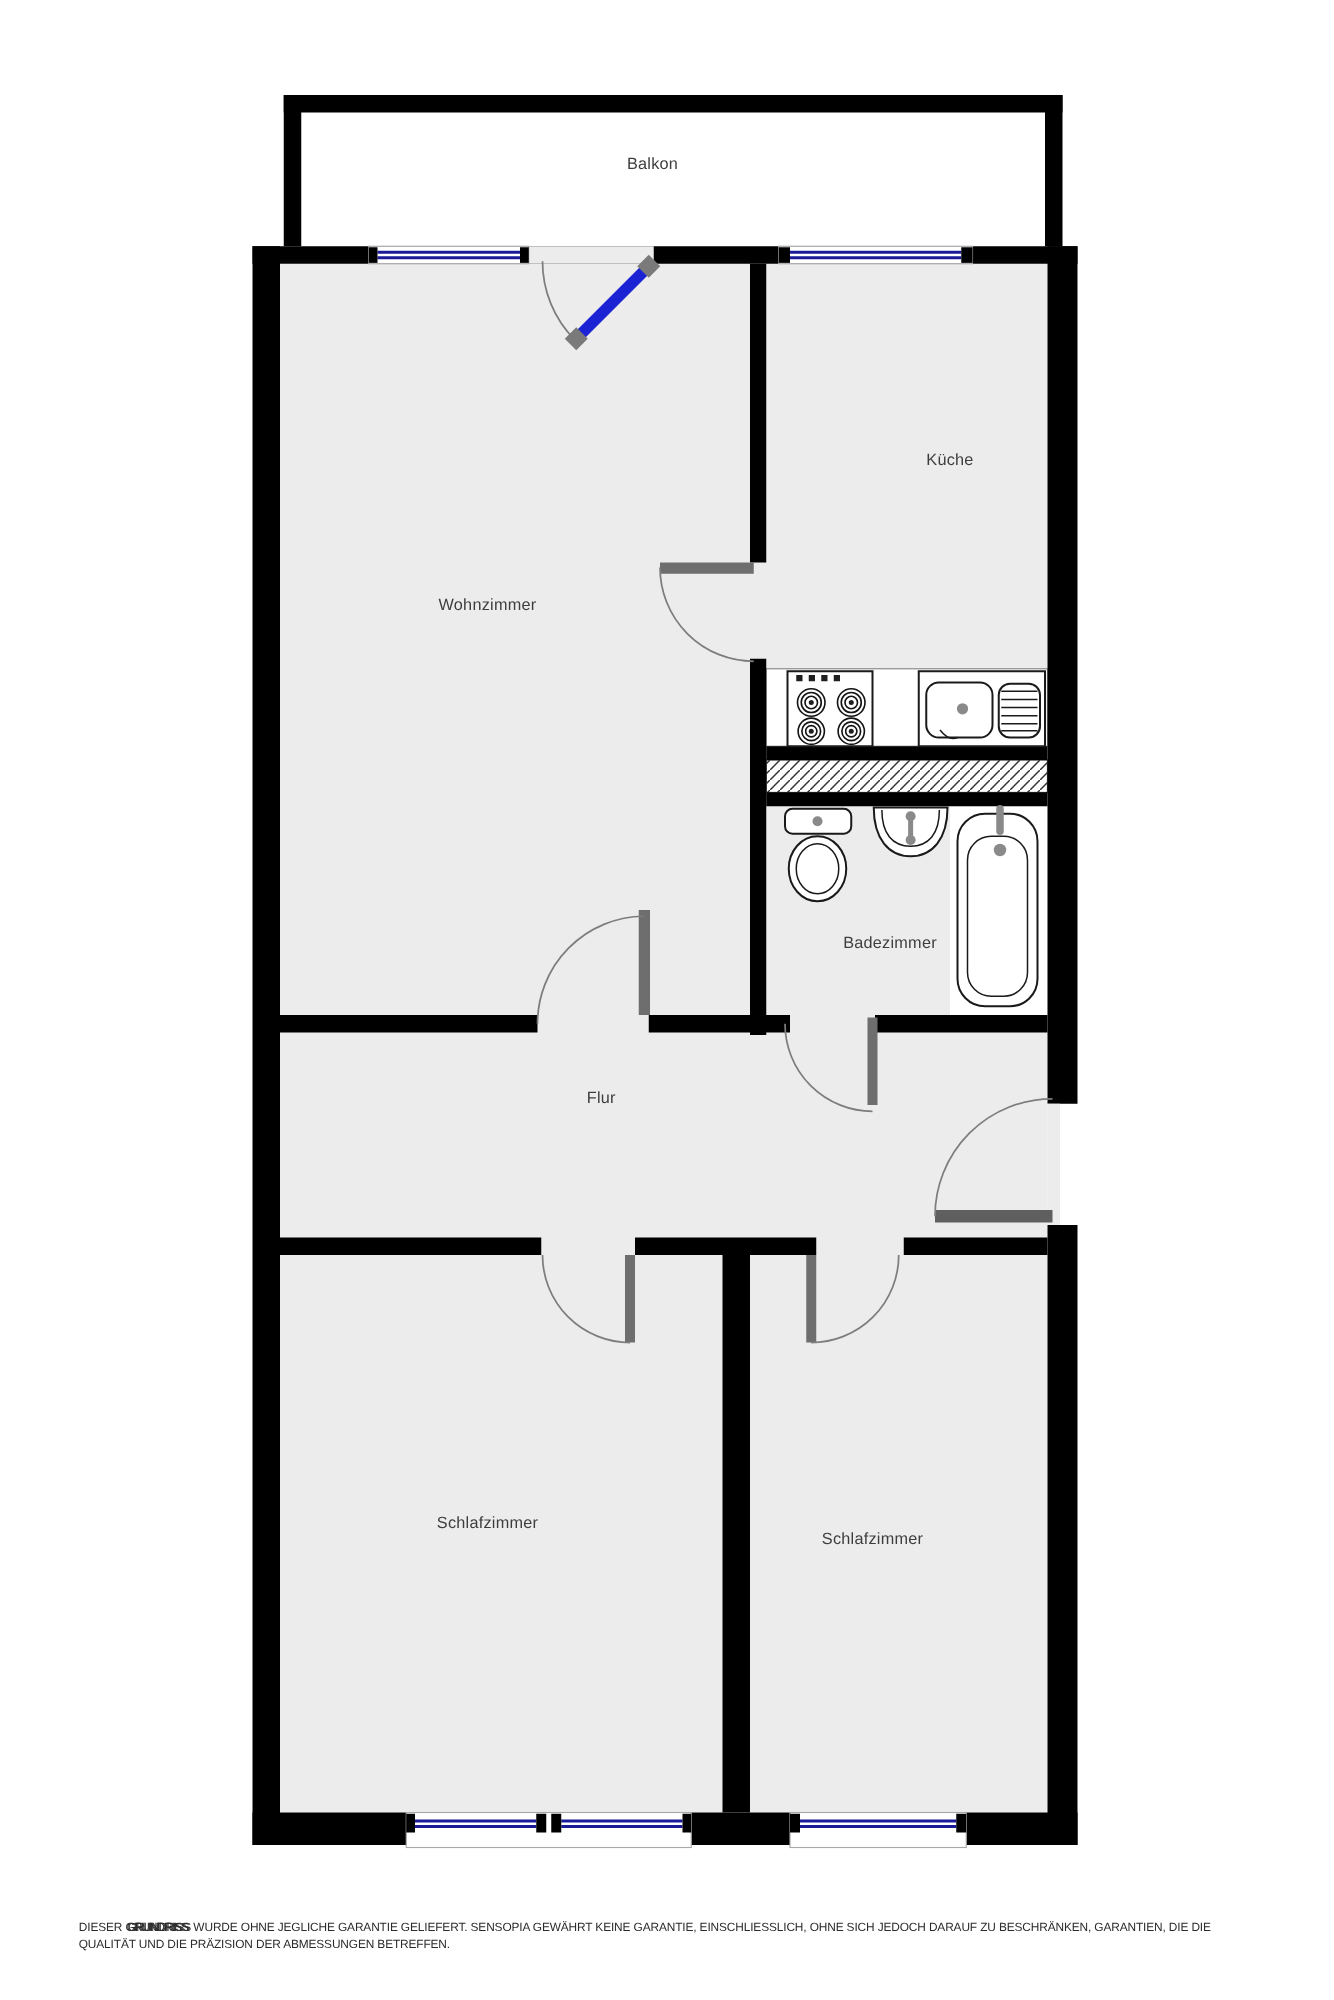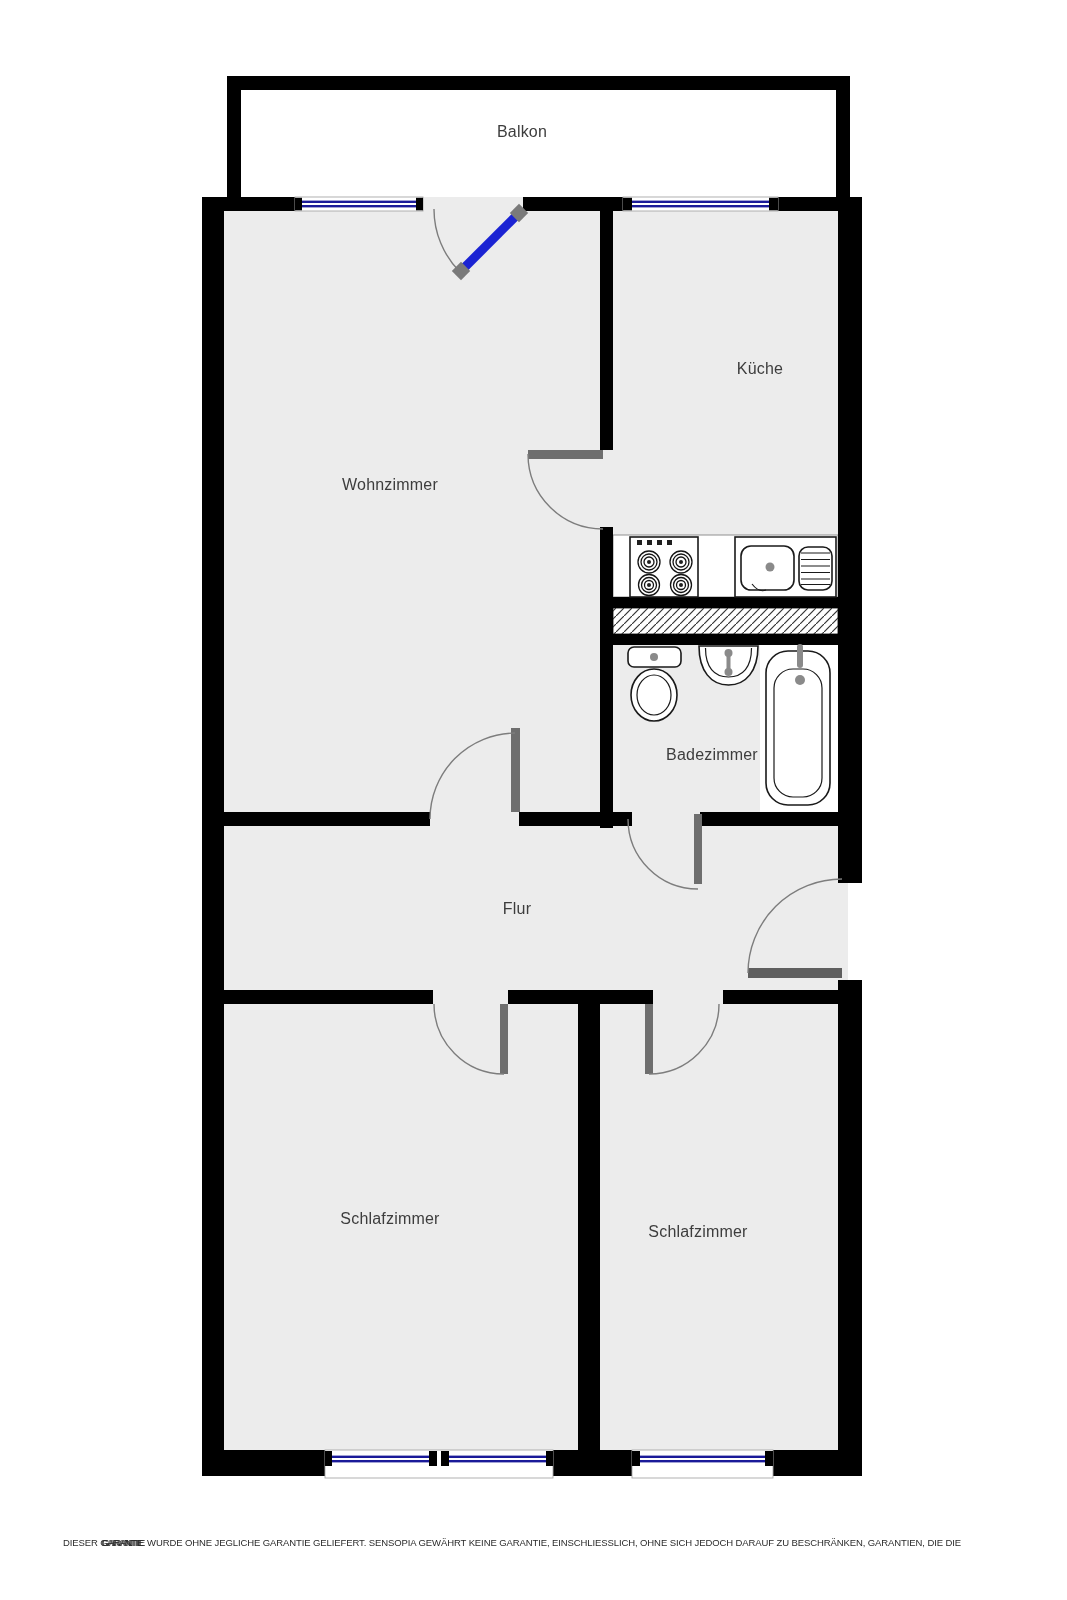--- a/index.html
+++ b/index.html
@@ -31,21 +31,21 @@
   .fixline{fill:none;stroke:#1a1a1a;stroke-width:1.2;}
   .metal{fill:#8a8a8a;}
   .burner{fill:none;stroke:#141414;stroke-width:1.3;}
   .knob{fill:#1f1f1f;}
   .counter{fill:#ffffff;stroke:#8f8f8f;stroke-width:1;}
   .hatchrect{fill:#ffffff;stroke:#333333;stroke-width:1;}
   .bluedoor{stroke:var(--balcony-door);stroke-width:9;}
   .doorcap{fill:#7a7a7a;}
   .room-label{
     position:absolute;transform:translateX(-50%);
-    color:var(--label-text);font-size:16px;letter-spacing:0.2px;white-space:nowrap;
+    color:var(--label-text);font-size:13px;letter-spacing:0.2px;white-space:nowrap;
   }
   .disclaimer{
     position:absolute;left:63px;top:1536px;width:990px;
     color:var(--disclaimer-text);font-size:9.5px;line-height:13px;
     letter-spacing:-0.1px;white-space:nowrap;
   }
   .overprint{text-shadow:1px 0 0 var(--disclaimer-text),2px 0 0 var(--disclaimer-text);letter-spacing:-0.8px;margin-right:2px;}
 </style>
 </head>
 <body>
@@ -213,21 +213,22 @@
     <rect class="fixline" x="774" y="669" width="48" height="128" rx="19" stroke-width="1.4"></rect>
     <rect class="metal" x="797" y="644" width="6" height="24" rx="3"></rect>
     <circle class="metal" cx="800" cy="680" r="5"></circle>
   </g>
 </svg>
 
 <div class="room-label" style="left:522px;top:123px;">Balkon</div>
 <div class="room-label" style="left:390px;top:476px;">Wohnzimmer</div>
 <div class="room-label" style="left:712px;top:360px;margin-left:48px;">Küche</div>
 <div class="room-label" style="left:684px;top:746px;margin-left:28px;">Badezimmer</div>
-<div class="room-label" style="left:481px;top:900px;margin-left:36px;">Flur</div>
+<div class="room-label" style="left:481px;top:870px;">Flur</div>
 <div class="room-label" style="left:390px;top:1210px;">Schlafzimmer</div>
 <div class="room-label" style="left:698px;top:1223px;">Schlafzimmer</div>
 
 <div class="disclaimer">
-  <div><span>DIESER</span>&nbsp;<span class="overprint">GARANTIE</span>&nbsp;<span>WURDE OHNE JEGLICHE GARANTIE GELIEFERT. SENSOPIA GEWÄHRT KEINE GARANTIE, EINSCHLIESSLICH, OHNE SICH JEDOCH DARAUF ZU BESCHRÄNKEN, GARANTIEN, DIE DIE</span></div>
+  <div><span>DIESER</span>&nbsp;<span class="overprint">GRUNDRISS</span>&nbsp;<span>WURDE OHNE JEGLICHE GARANTIE GELIEFERT. SENSOPIA GEWÄHRT KEINE GARANTIE, EINSCHLIESSLICH, OHNE SICH JEDOCH DARAUF ZU BESCHRÄNKEN, GARANTIEN, DIE DIE</span></div>
+  <div>QUALITÄT UND DIE PRÄZISION DER ABMESSUNGEN BETREFFEN.</div>
 </div>
 
 </div>
 
 </body></html>

